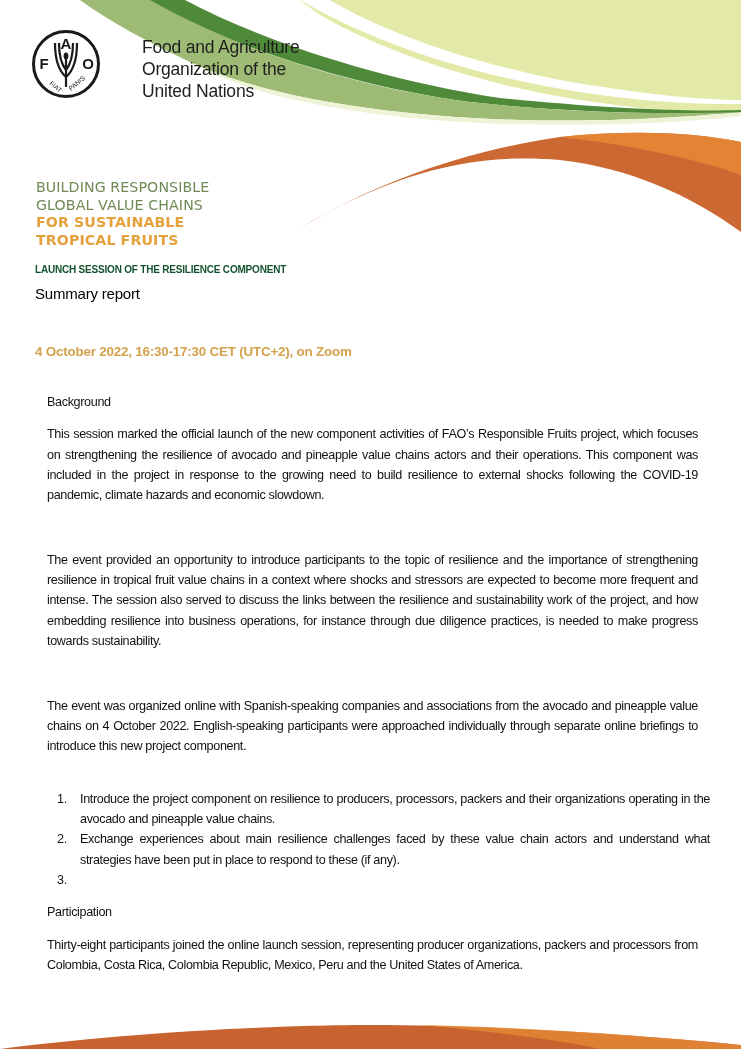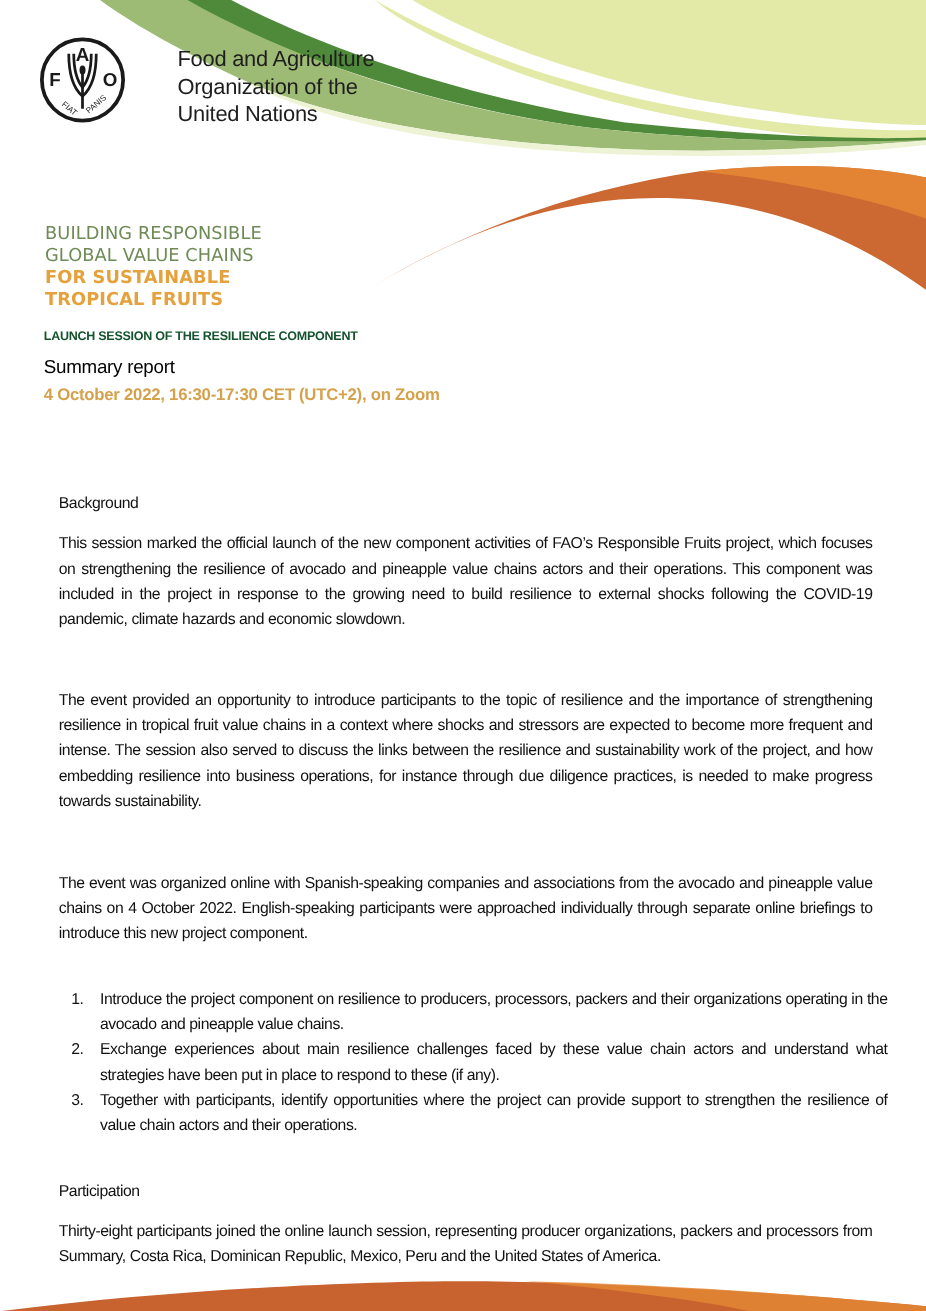--- a/index.html
+++ b/index.html
@@ -26,21 +26,21 @@
     .launch-title {
       position: absolute; left: 35px; top: 264px;
       font-size: 10px; font-weight: bold; color: #14532d; letter-spacing: -0.2px;
       white-space: nowrap;
     }
     .summary-title {
       position: absolute; left: 35px; top: 285px;
       font-size: 15px; font-weight: normal; color: #000; letter-spacing: -0.2px;
     }
     .date-line {
-      position: absolute; left: 35px; top: 308px;
+      position: absolute; left: 35px; top: 344px;
       font-size: 13.4px; font-weight: bold; color: #d4a14c; letter-spacing: -0.2px;
       white-space: nowrap;
     }
     .content {
       position: absolute; left: 35px; top: 380px; width: 675px;
       font-size: 12.6px; line-height: 20.3px; color: #111; letter-spacing: -0.35px;
     }
     .section-heading { margin: 12px; }
     .para { text-align: justify; margin: 12px; }
     .gap { height: 20.3px; }
@@ -116,20 +116,19 @@
     <li>
       <span class="num">1.</span>
       <span>Introduce the project component on resilience to producers, processors, packers and their organizations operating in the avocado and pineapple value chains.</span>
     </li>
     <li>
       <span class="num">2.</span>
       <span>Exchange experiences about main resilience challenges faced by these value chain actors and understand what strategies have been put in place to respond to these (if any).</span>
     </li>
     <li>
       <span class="num">3.</span>
-      <span>Together with participants, identify opportunities where the project can provide support to strengthen the resilience of value chain actors and their operations.</span>
     </li>
   </ol>
   <div class="gap"></div>
 
   <p class="section-heading">Participation</p>
-  <p class="para">Thirty-eight participants joined the online launch session, representing producer organizations, packers and processors from Summary, Costa Rica, Dominican Republic, Mexico, Peru and the United States of America.</p>
+  <p class="para">Thirty-eight participants joined the online launch session, representing producer organizations, packers and processors from Colombia, Costa Rica, Colombia Republic, Mexico, Peru and the United States of America.</p>
 </div>
 
 </body></html>

